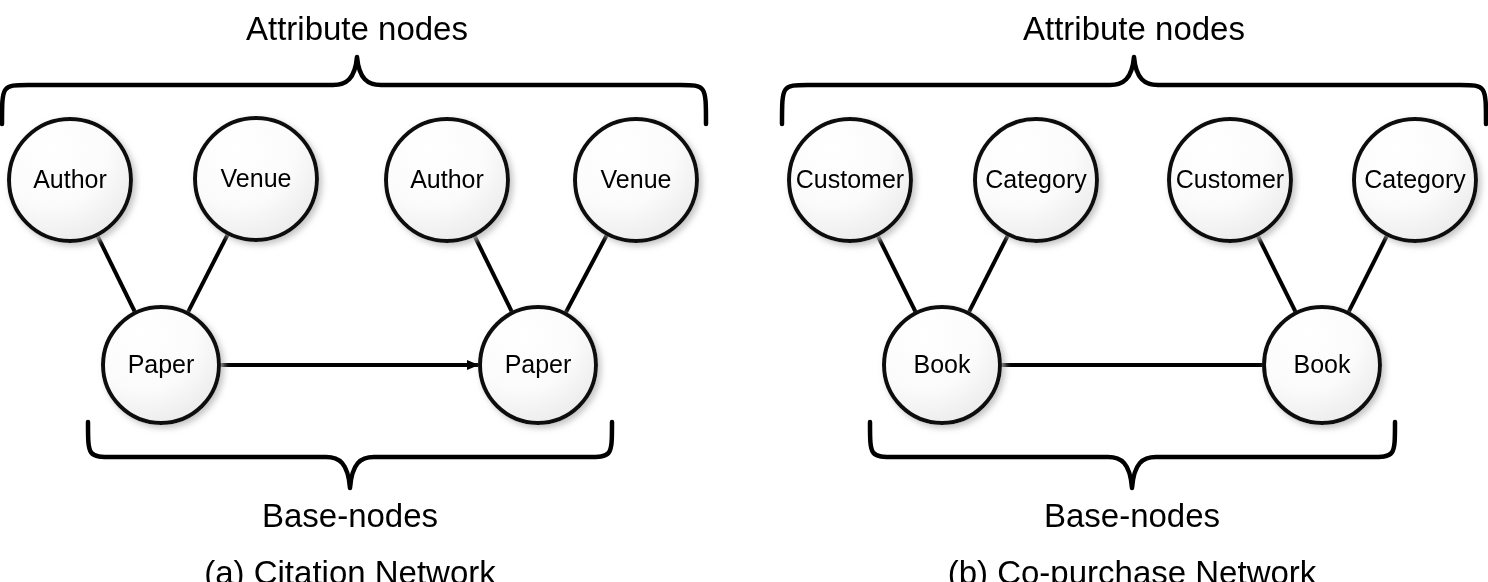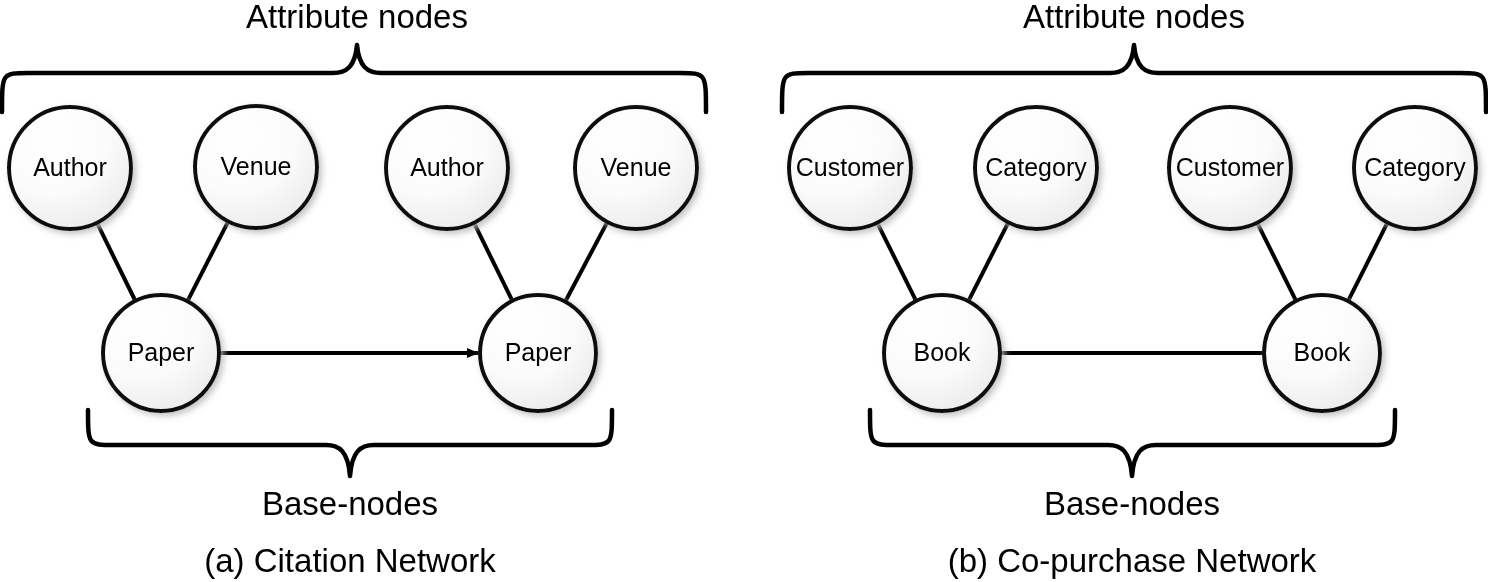--- a/index.html
+++ b/index.html
@@ -10,20 +10,21 @@
   body {
     width: 1488px;
     height: 582px;
     font-family: "Liberation Sans", sans-serif;
     overflow: hidden;
   }
   #figure {
     position: relative;
     width: 1488px;
     height: 494px;
+    margin-top: 12px;
   }
   svg.diagram {
     display: block;
     width: 1488px;
     height: 582px;
   }
   .node-circle {
     stroke: #111111;
     stroke-width: 4;
   }

